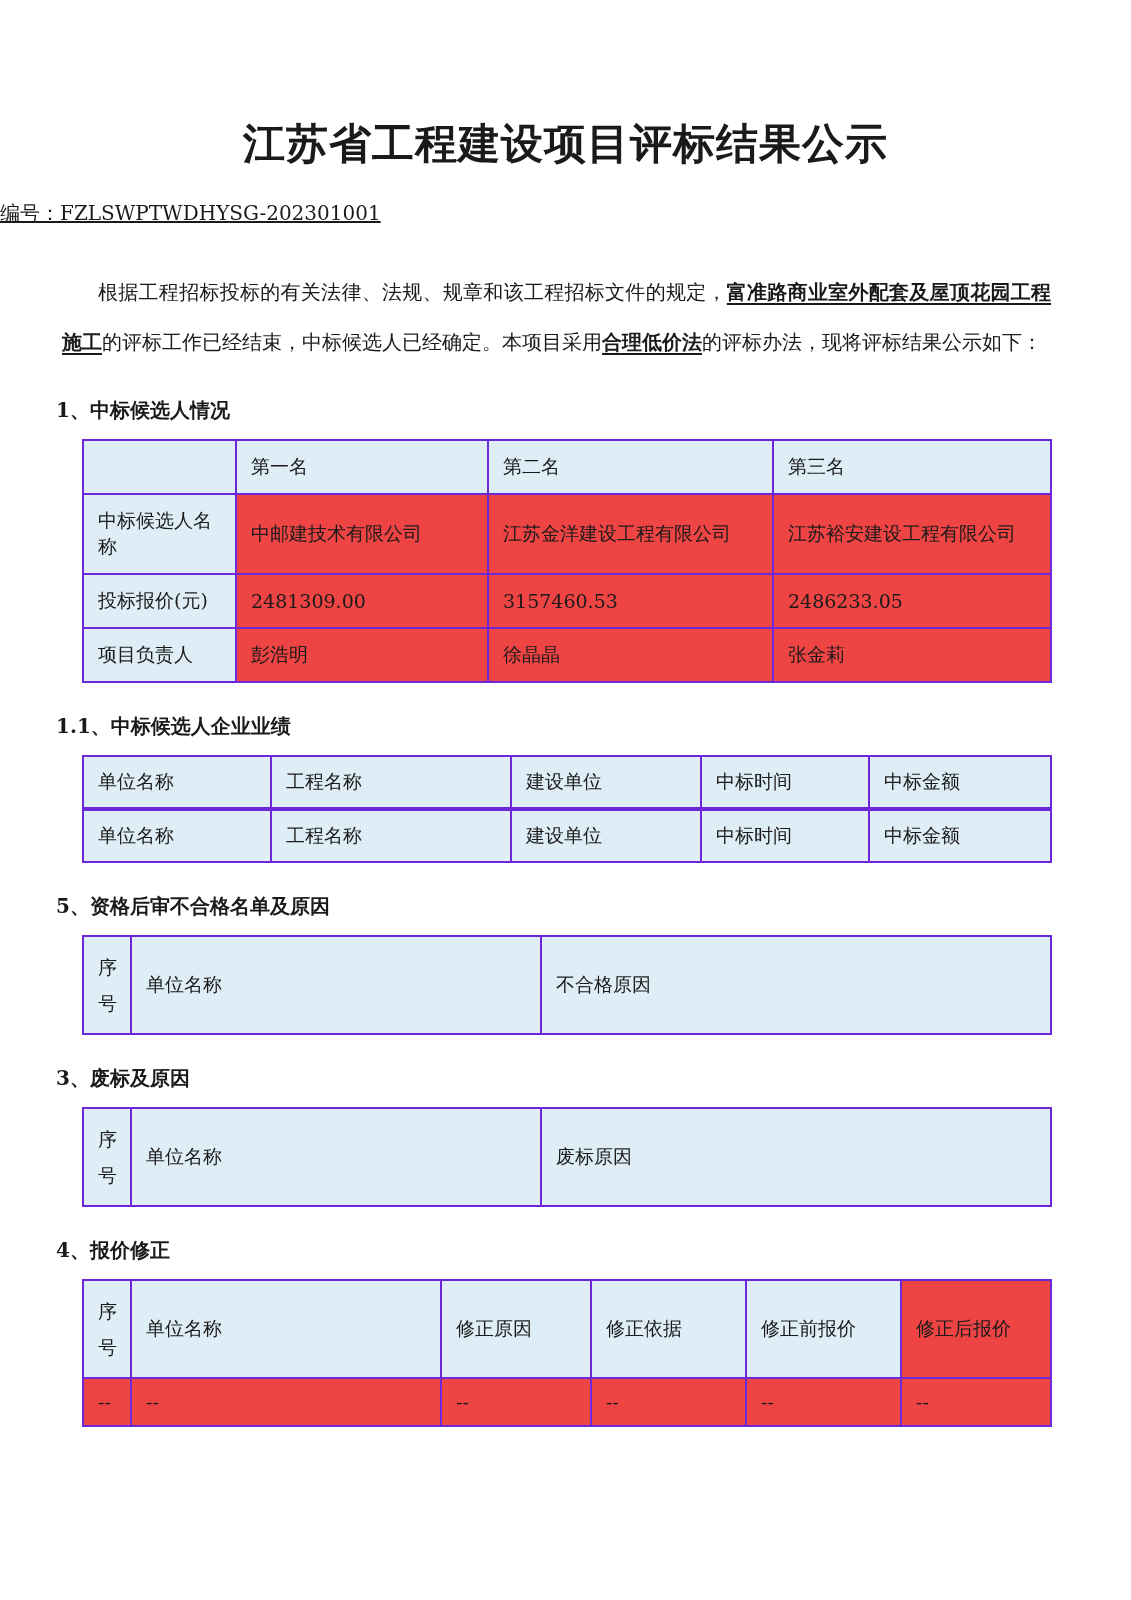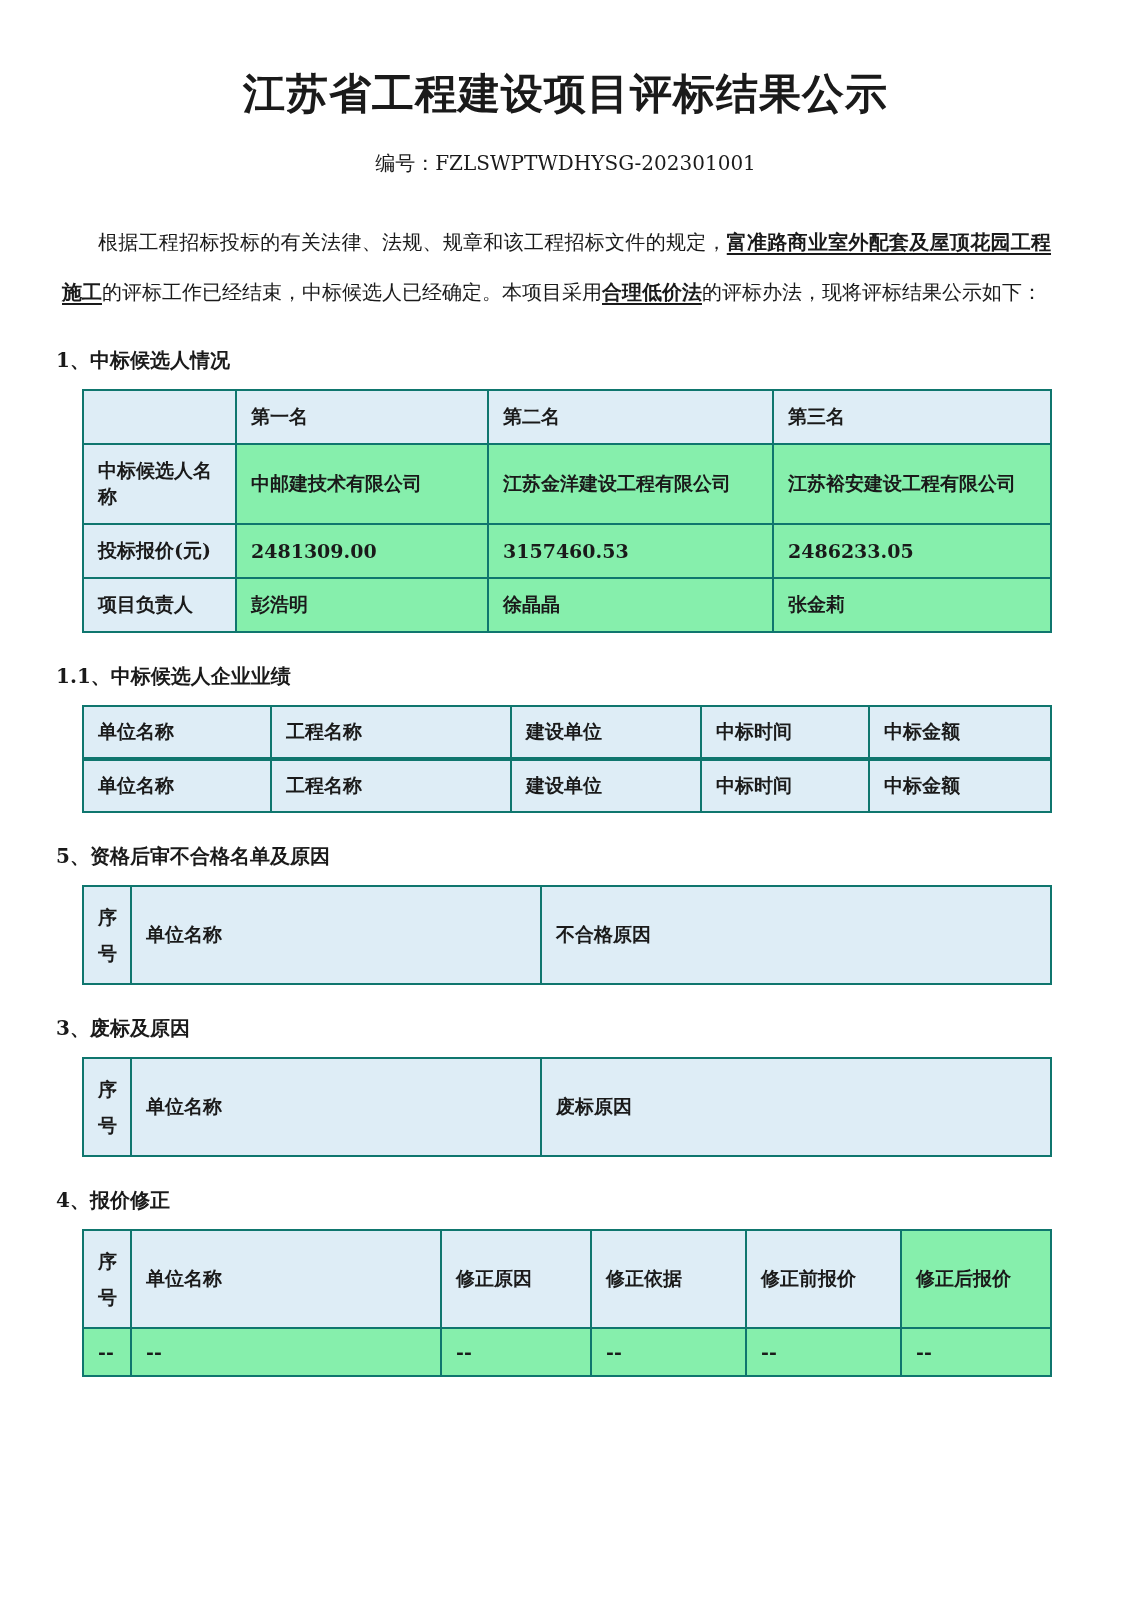--- a/index.html
+++ b/index.html
@@ -3,34 +3,35 @@
 <meta charset="utf-8">
 <style>
   html, body { margin: 0; padding: 0; }
   body {
     width: 1131px; height: 1600px;
     background: #ffffff;
     font-family: "DejaVu Serif", "Liberation Serif", serif;
     color: #1a1a1a;
     overflow: hidden;
   }
-  .page { padding-top: 66px; }
+  .page { padding-top: 116px; }
 
   .title {
     margin: 0;
     text-align: center;
     font-size: 42px;
     font-weight: bold;
     letter-spacing: 1px;
   }
 
   .doc-number {
     margin: 28px 0 0 0;
-    text-align: center;
+    text-align: left;
     font-size: 20px;
+    text-decoration: underline;
   }
 
   .intro {
     margin: 40px 80px 8px 62px;
     font-size: 20px;
     line-height: 50px;
     text-align: justify;
     text-indent: 36px;
   }
   .em {
@@ -47,29 +48,28 @@
   .heading.last { margin-top: 48px; }
 
   table.doc {
     border-collapse: collapse;
     table-layout: fixed;
     width: 968px;
     margin: 0 0 0 82px;
     font-size: 19px;
   }
   table.doc td {
-    border: 2px solid #0f766e;
+    border: 2px solid #6d28d9;
     padding: 12px 14px;
     vertical-align: middle;
     word-break: break-all;
     overflow: hidden;
-    font-weight: bold;
   }
   td.hd { background: #deedf6; }
-  td.wt { background: #86efac; }
+  td.wt { background: #ef4444; }
   td.xh { padding: 8px 9px; line-height: 36px; }
   table.t1 td { padding: 13px 14px; }
 </style>
 </head>
 <body>
 
 <div class="page">
 
   <h1 class="title">江苏省工程建设项目评标结果公示</h1>
 

